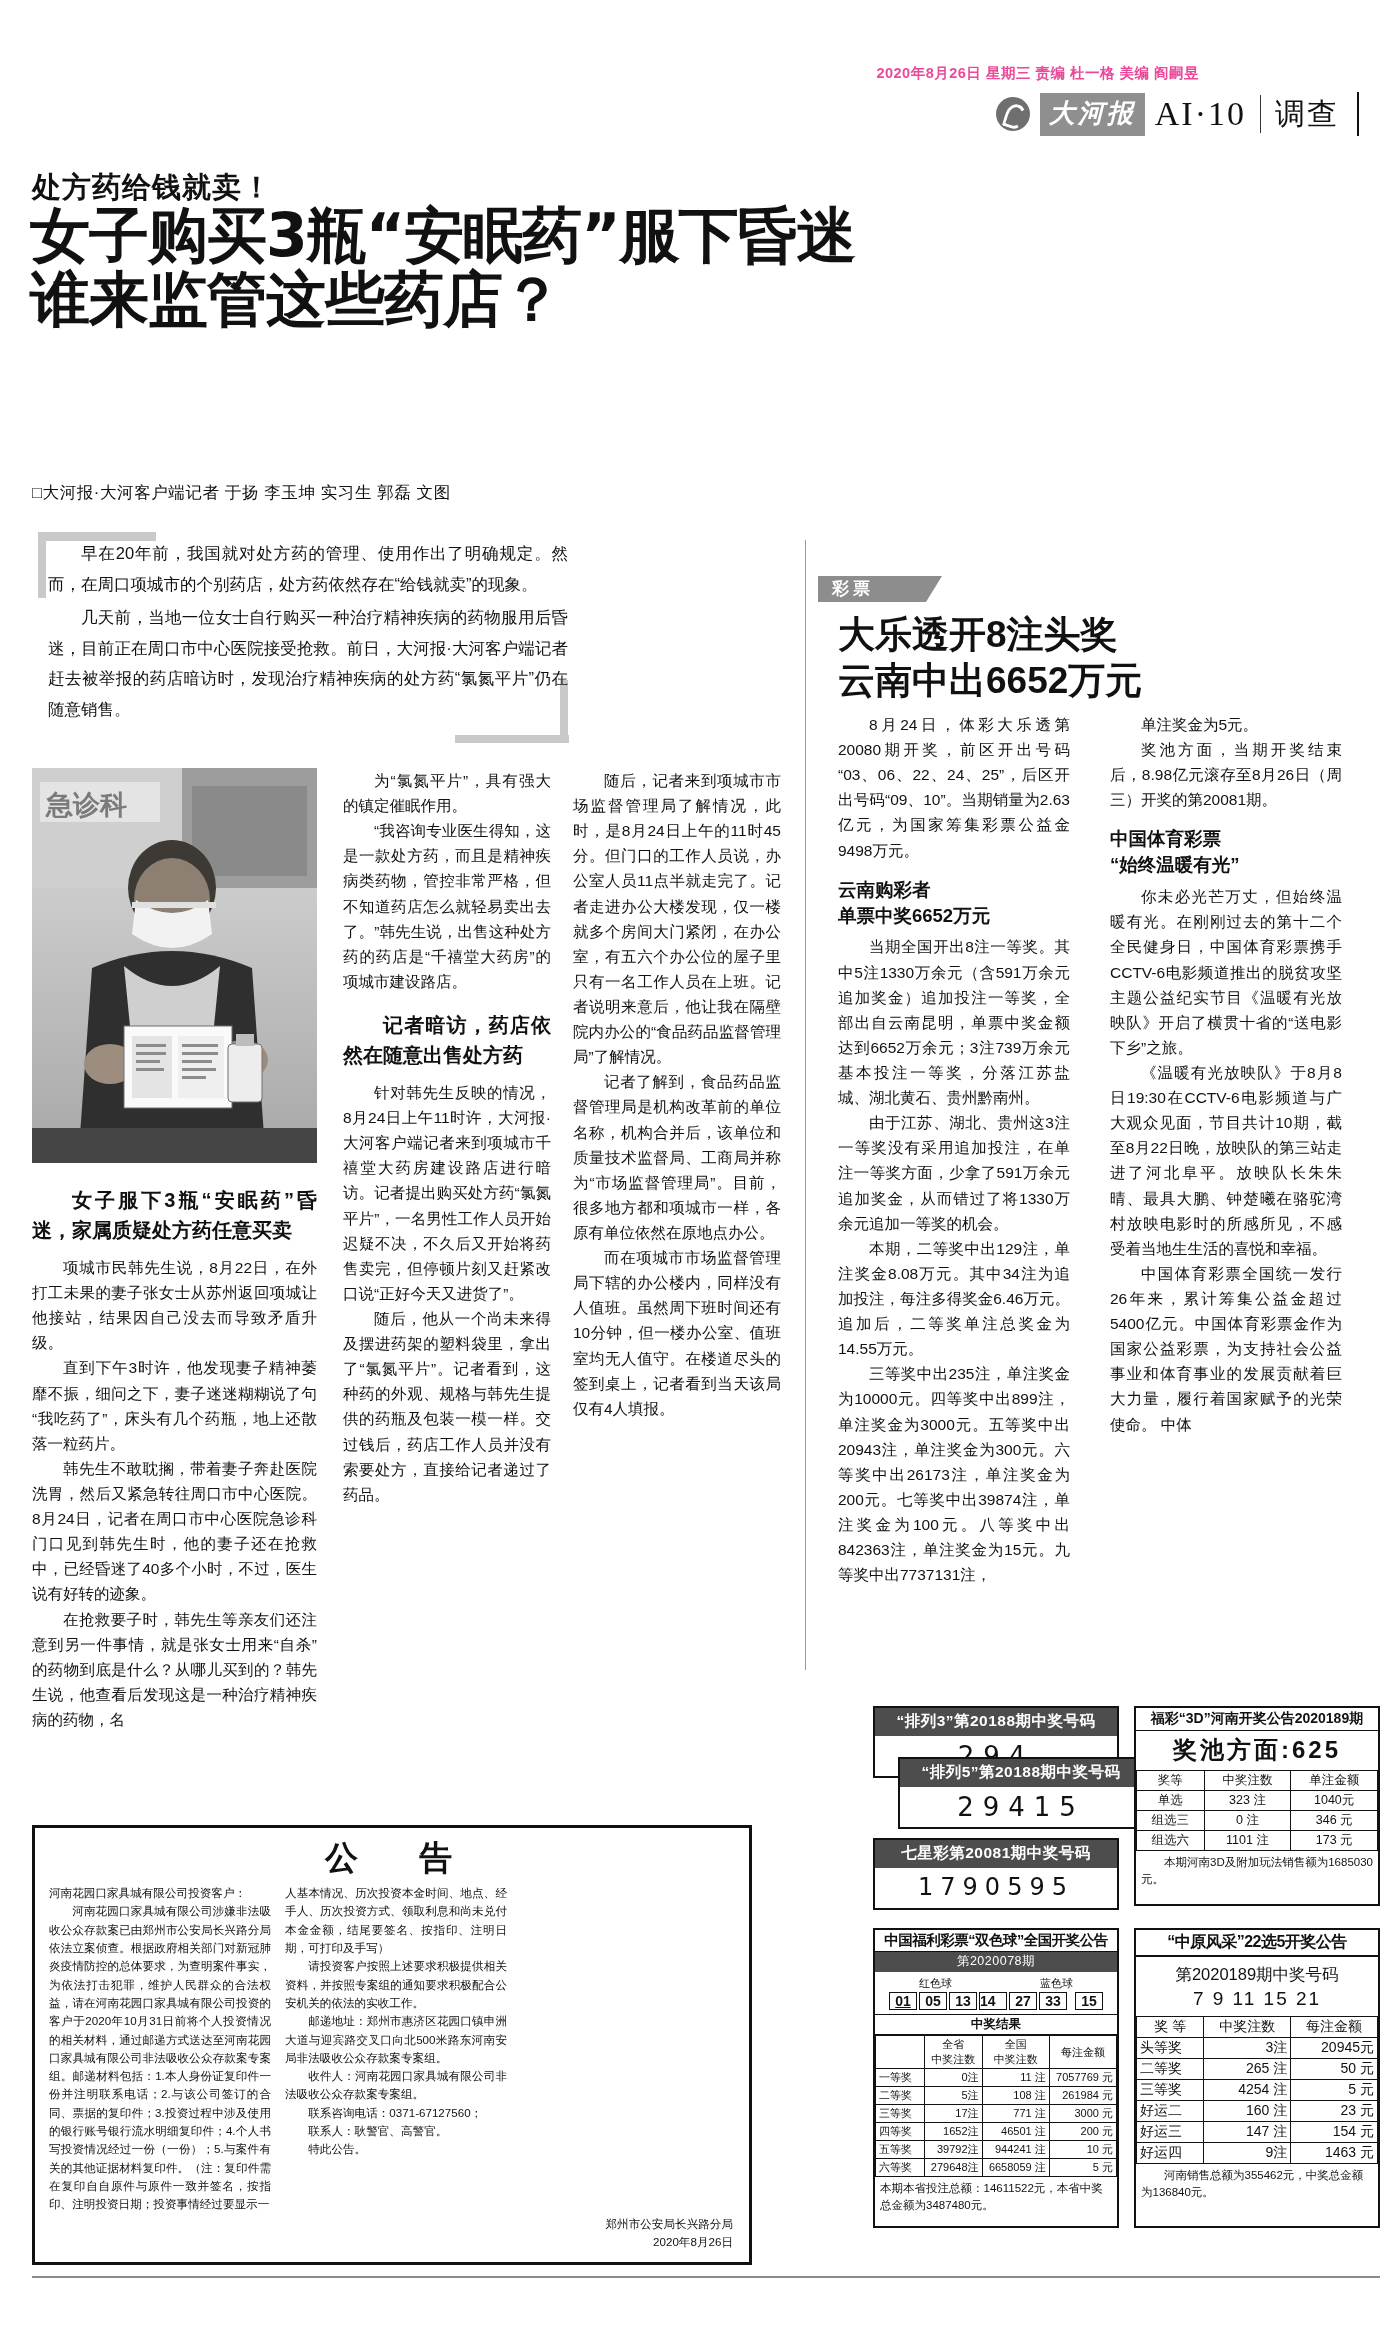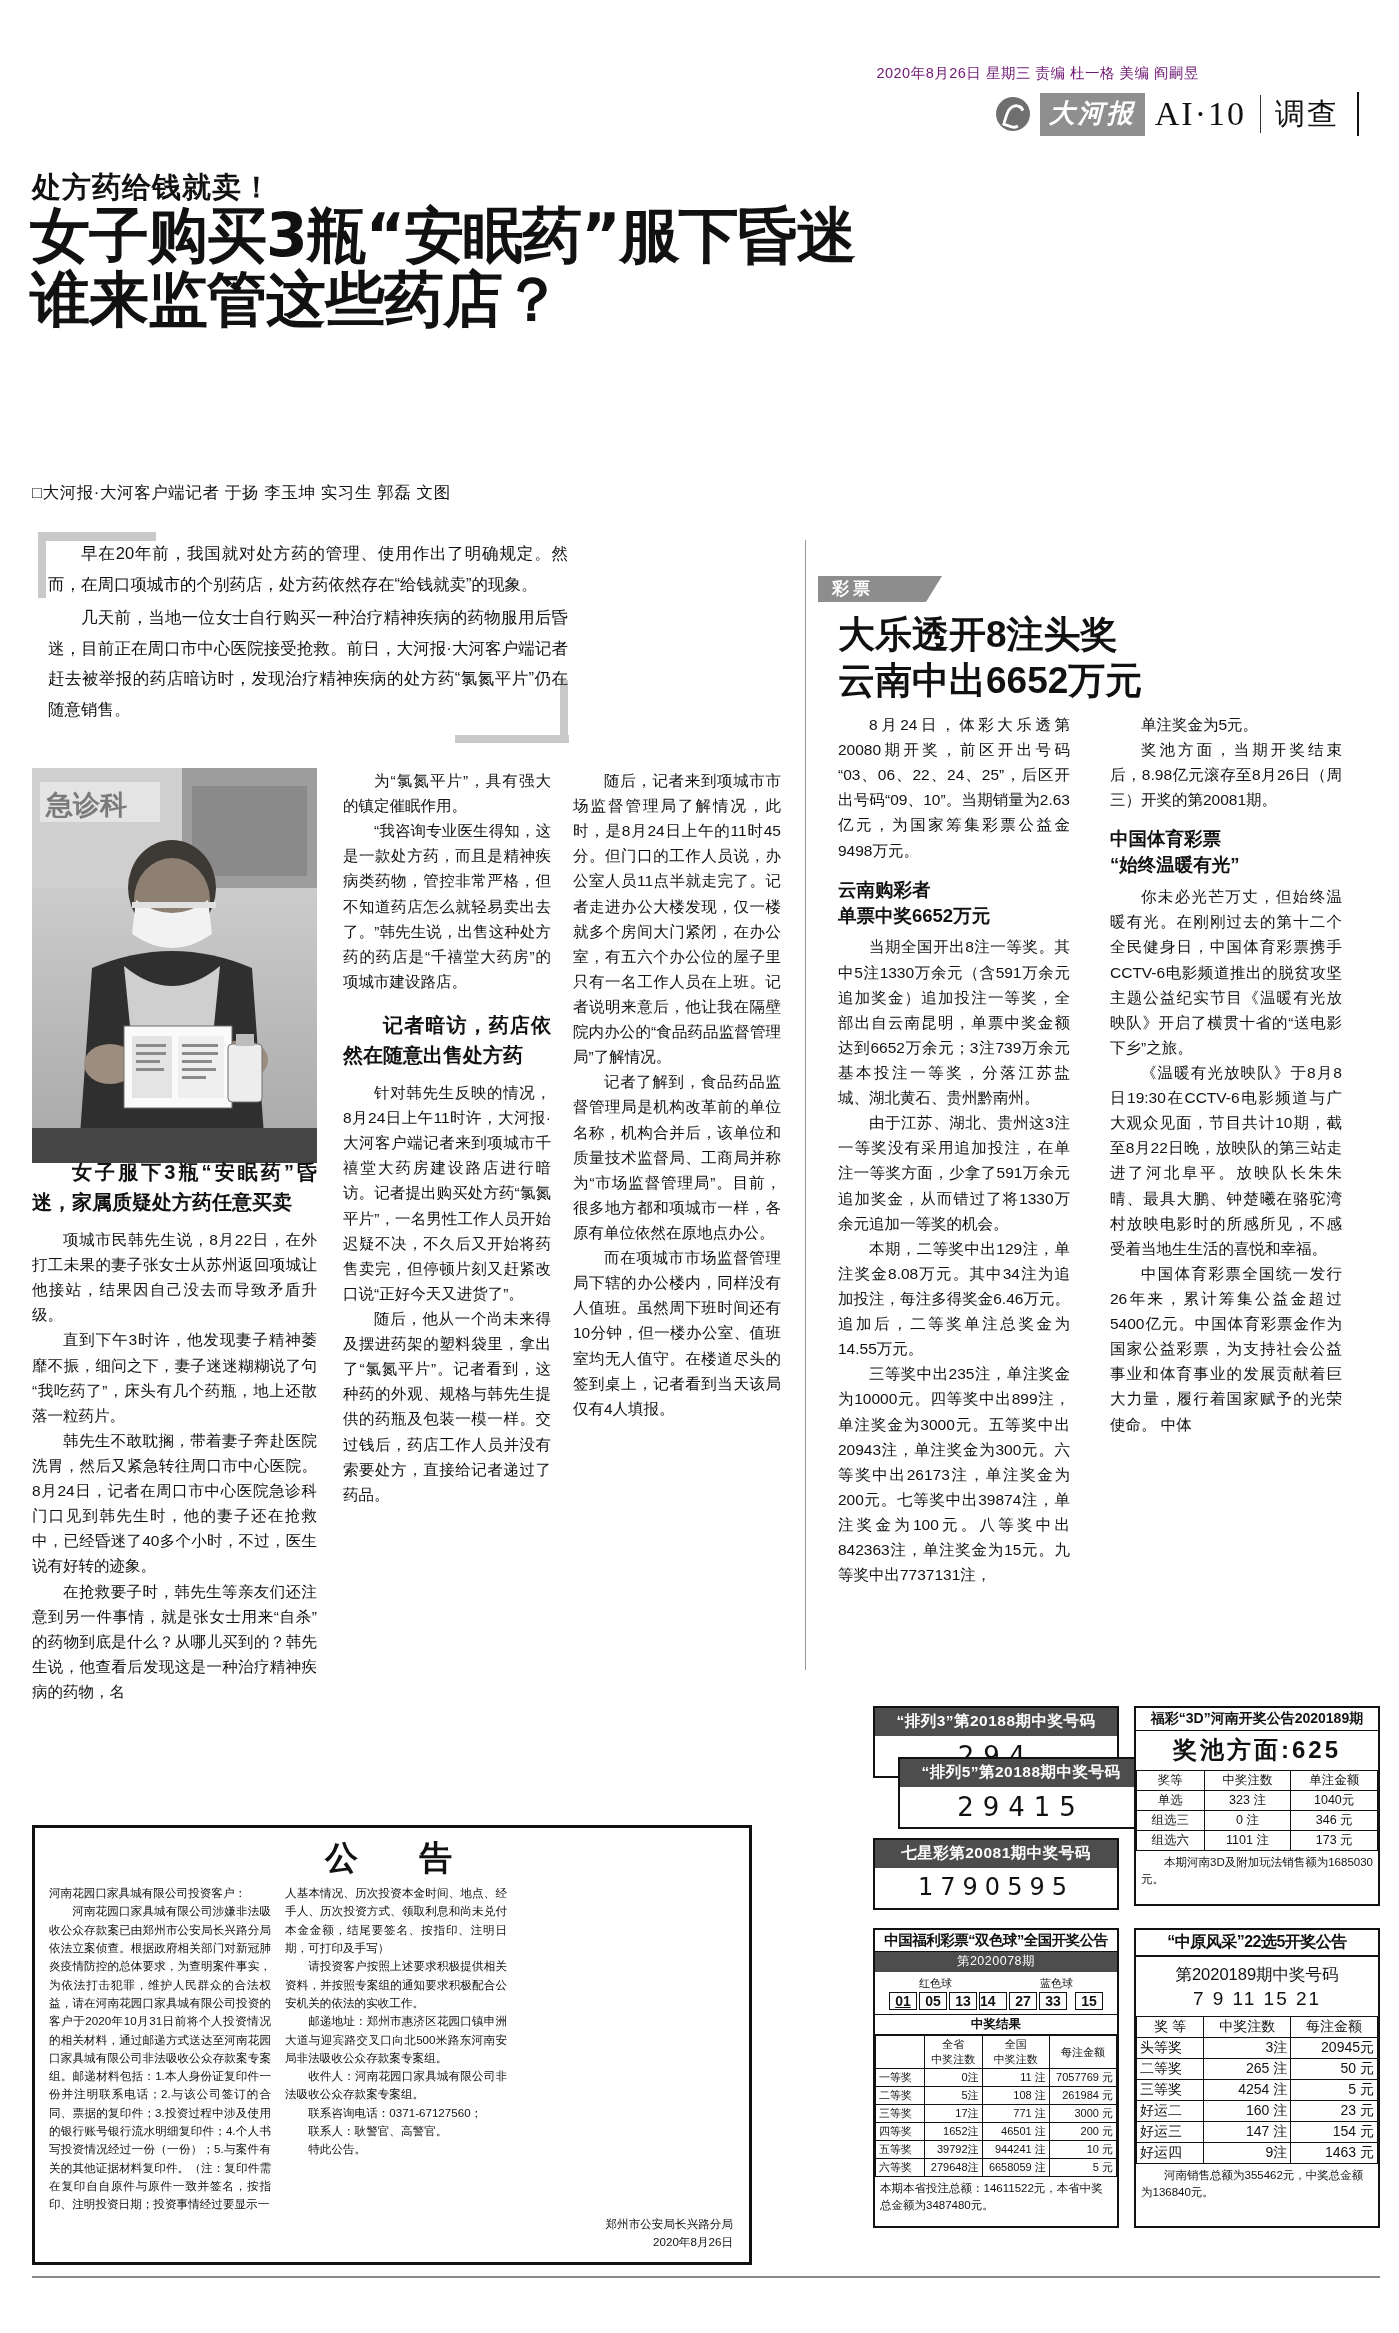--- a/index.html
+++ b/index.html
@@ -7,21 +7,21 @@
     width:1399px;height:2333px;
     font-family:"Liberation Sans","DejaVu Sans",sans-serif;
     color:#111;
     position:relative;
     overflow:hidden;
   }
   .page{position:relative;width:1399px;height:2333px;background:#fff;}
 
   
   .masthead{position:absolute;left:0;top:58px;width:1399px;height:110px;}
-  .mast-meta{position:absolute;right:200px;top:6px;font-size:14.5px;letter-spacing:.5px;color:#701a75;white-space:nowrap;}
+  .mast-meta{position:absolute;right:200px;top:6px;font-size:14.5px;letter-spacing:.5px;color:#ec4899;white-space:nowrap;font-weight:bold;}
   .mast-row{position:absolute;right:40px;top:34px;display:flex;align-items:center;gap:10px;}
   .mast-logo-circle{width:34px;height:34px;border-radius:50%;background:#6f6f6f;position:relative;flex:none;}
   .mast-logo-circle:after{content:"";position:absolute;left:9px;top:7px;width:14px;height:19px;border:3px solid #fff;border-radius:50% 50% 50% 10%;border-right-color:transparent;transform:rotate(18deg);}
   .mast-name{background:#8f8f8f;color:#fff;font-size:26px;font-weight:700;letter-spacing:3px;padding:3px 9px 5px;font-family:"DejaVu Serif",serif;font-style:italic;}
   .mast-page{font-size:34px;letter-spacing:2px;font-family:"Liberation Serif",serif;}
   .mast-sep{width:1px;height:38px;background:#333;margin:0 4px;}
   .mast-section{font-size:30px;letter-spacing:2px;}
   .mast-endbar{width:2px;height:44px;background:#111;margin-left:8px;}
 
   
@@ -40,21 +40,21 @@
   .intro-corner-br2{position:absolute;left:455px;top:735px;width:114px;height:8px;background:#c9c9c9;}
 
   
   .photo{position:absolute;left:32px;top:768px;width:285px;height:395px;overflow:hidden;background:#b9b9b9;}
   .photo svg{display:block;}
 
   
   .col{position:absolute;font-size:15.5px;line-height:1.62;text-align:justify;}
   .col p{margin:0;text-indent:2em;}
   .col h3{margin:16px 0 10px;font-size:20px;line-height:1.5;font-weight:700;text-indent:2em;}
-  .c1{left:32px;top:1141px;width:285px;}
+  .c1{left:32px;top:1169px;width:285px;}
   .c2{left:343px;top:768px;width:208px;}
   .c3{left:573px;top:768px;width:208px;}
 
   
   .vrule{position:absolute;width:1px;background:#9a9a9a;}
 
   
   .lot-tag{position:absolute;left:818px;top:576px;width:108px;height:26px;background:#8d8d8d;}
   .lot-tag span{color:#fff;font-size:17px;font-weight:700;letter-spacing:4px;line-height:26px;padding-left:14px;display:block;}
   .lot-tag:after{content:"";position:absolute;left:108px;top:0;border-top:26px solid #8d8d8d;border-right:16px solid transparent;}

